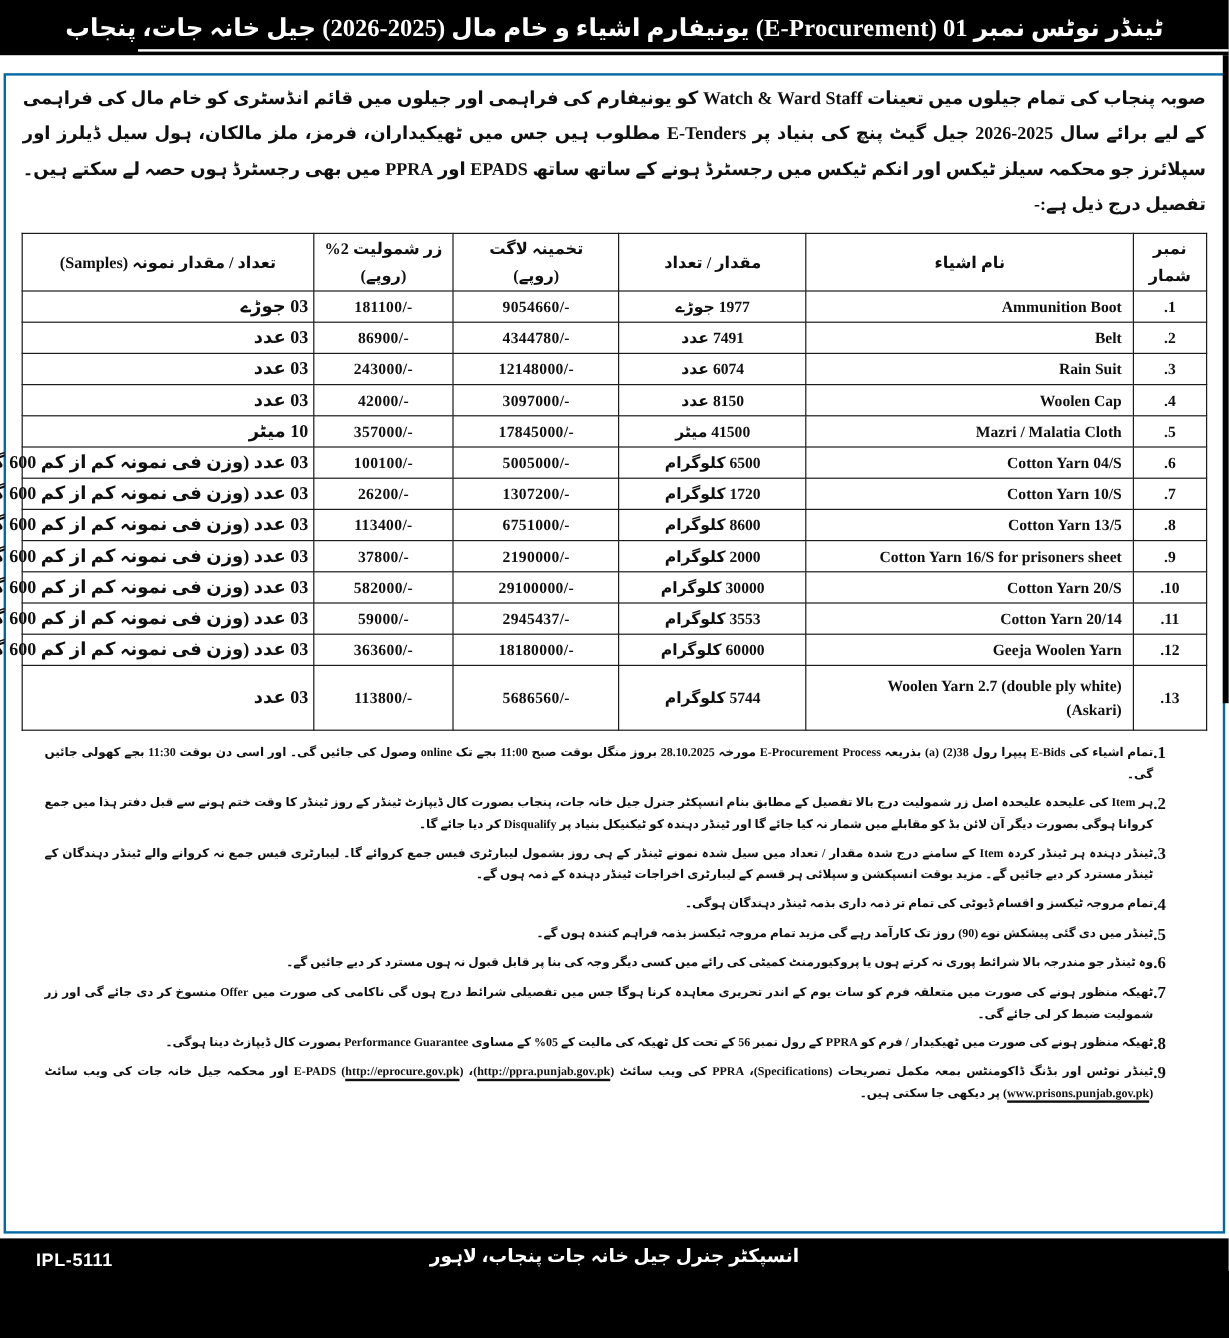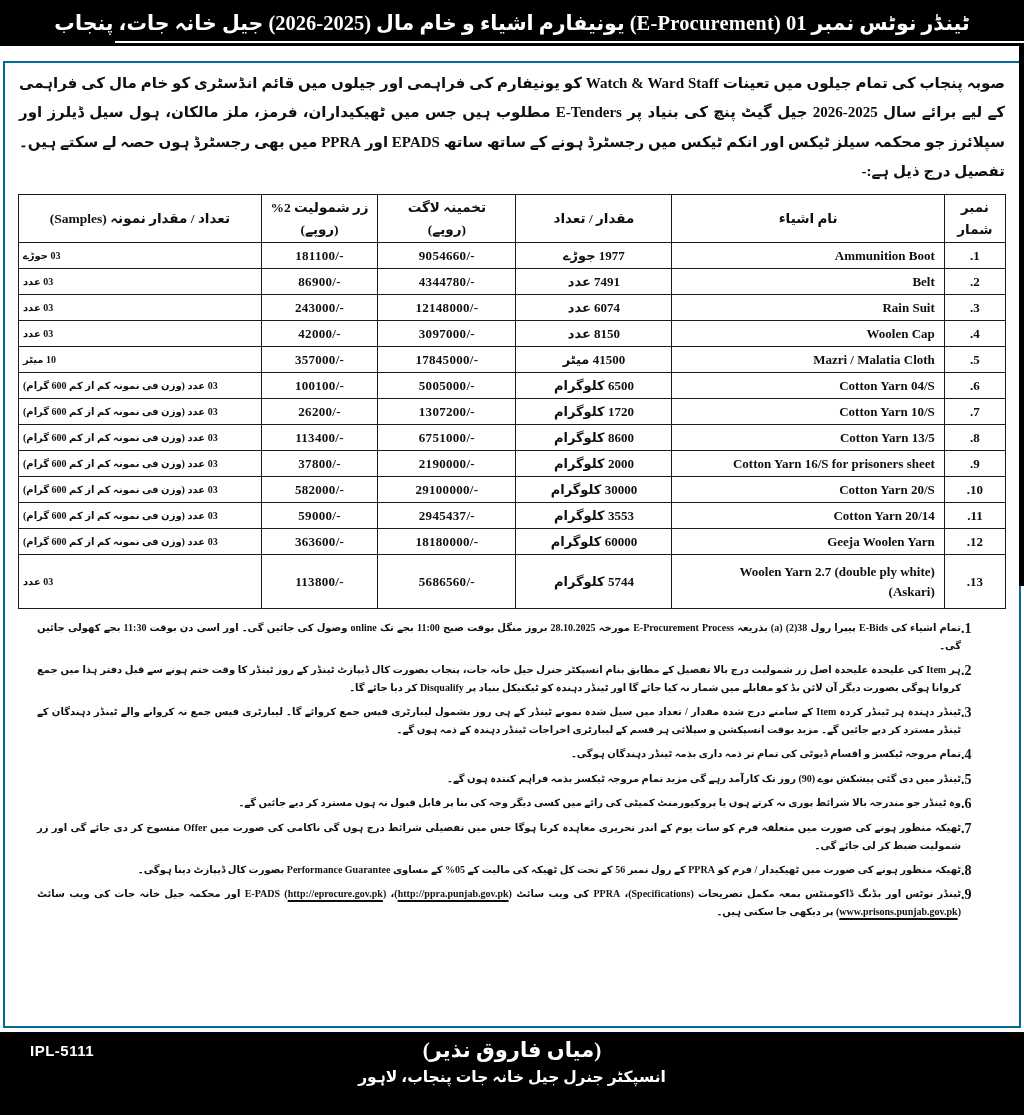--- a/index.html
+++ b/index.html
@@ -40,21 +40,21 @@
   }
   th,td{border:1.7px solid #1b1b1b;padding:1px 4px;box-sizing:border-box;}
   th{font-size:13.5px;font-weight:bold;white-space:pre-line;line-height:1.6;height:48px;text-align:center;}
   td{font-size:13px;height:26px;}
   col.c-serial{width:6.2%;} col.c-name{width:27.6%;} col.c-qty{width:15.8%;}
   col.c-cost{width:14%;} col.c-fee{width:11.8%;} col.c-samples{width:24.6%;}
   td.serial{direction:ltr;text-align:center;font-weight:bold;}
   td.name{text-align:right;padding-right:9px;font-weight:600;white-space:pre-line;line-height:1.5;}
   td.qty{direction:rtl;text-align:center;font-weight:600;white-space:nowrap;}
   td.num{direction:ltr;text-align:center;font-weight:600;letter-spacing:.3px;}
-  td.samples{direction:rtl;text-align:left;font-weight:600;font-size:10px;white-space:nowrap;}
+  td.samples{direction:rtl;text-align:right;font-weight:600;font-size:15px;white-space:nowrap;}
   tr.tall td{height:54px;}
   
   .conditions{
     direction:rtl;list-style:none;margin:10px 0 0 0;padding:0 4px 0 8px;flex:1;
   }
   .conditions li{display:flex;margin-bottom:6.5px;}
   .cno{
     direction:ltr;flex:0 0 46px;text-align:left;font-weight:bold;font-size:14px;
     padding-top:2px;
   }
@@ -257,16 +257,15 @@
         <span class="ctext">ٹینڈر نوٹس اور بڈنگ ڈاکومنٹس بمعہ مکمل تصریحات (Specifications)، PPRA کی ویب سائٹ (<u>http://ppra.punjab.gov.pk</u>)، E-PADS (<u>http://eprocure.gov.pk</u>) اور محکمہ جیل خانہ جات کی ویب سائٹ (<u>www.prisons.punjab.gov.pk</u>) پر دیکھی جا سکتی ہیں۔</span>
       </li>
 
   </ol>
 
 </main>
 
 <footer class="footer">
   <div class="ipl">IPL-5111</div>
   <div class="sig">
-    <div class="sig-name">(میاں فاروق نذیر)</div>
     <div class="sig-designation">انسپکٹر جنرل جیل خانہ جات پنجاب، لاہور</div>
   </div>
 </footer>
 
 </body></html>

